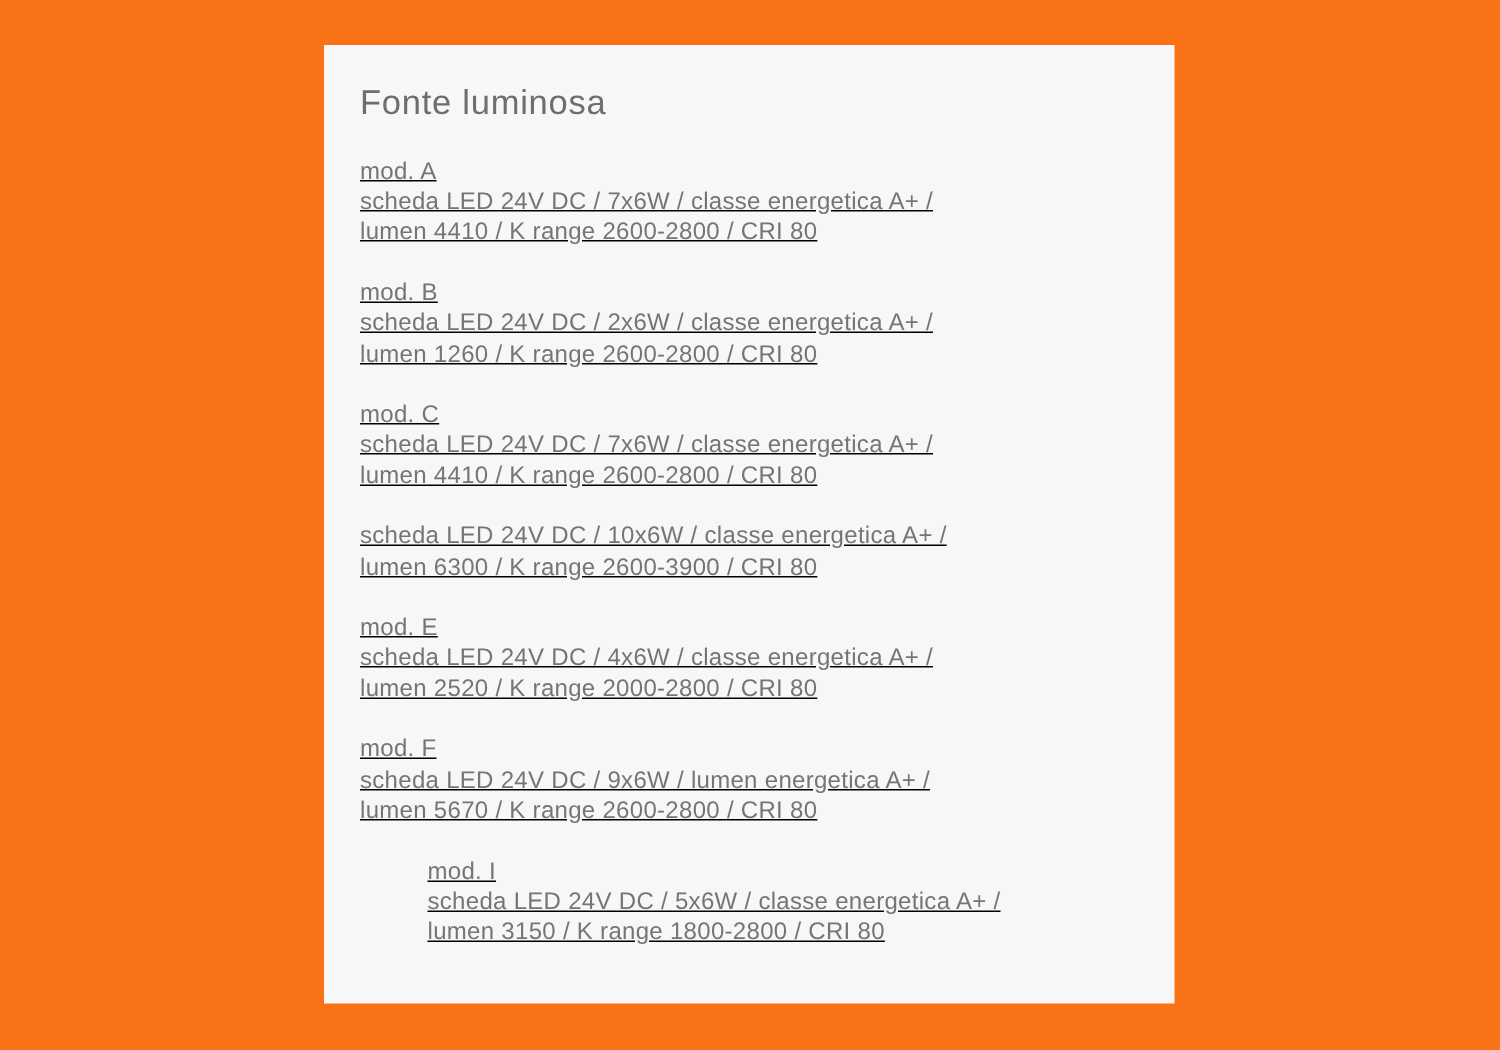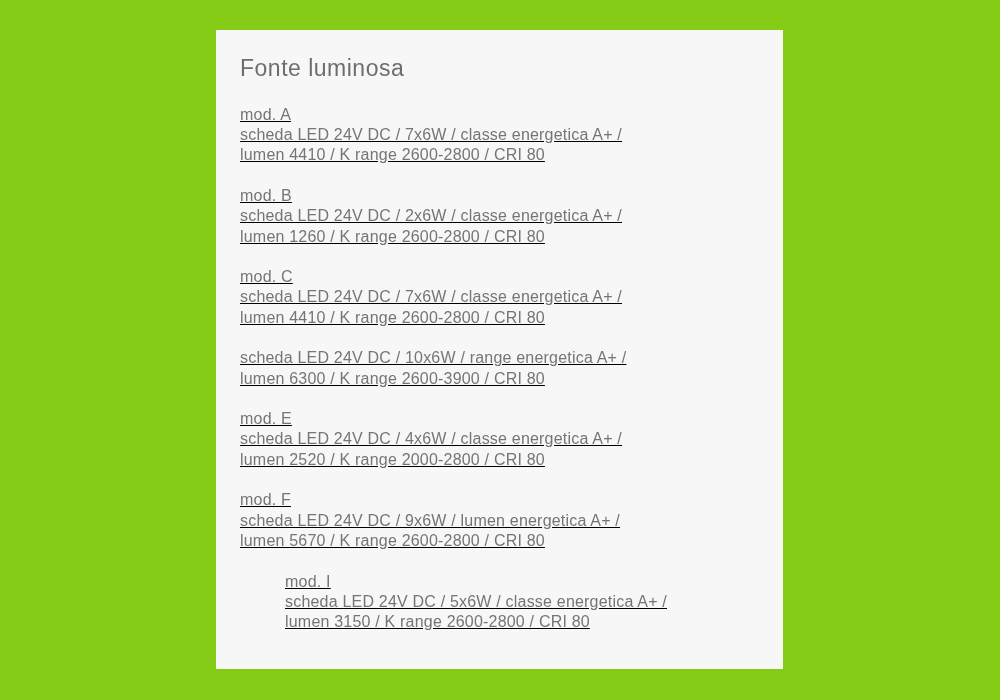--- a/index.html
+++ b/index.html
@@ -7,21 +7,21 @@
     width: 1000px;
     height: 700px;
     background: #ffffff;
     font-family: "Liberation Sans", "DejaVu Sans", sans-serif;
     overflow: hidden;
   }
   .page {
     position: relative;
     width: 1000px;
     height: 700px;
-    background: #84cc16;
+    background: #f97316;
   }
   .panel {
     position: absolute;
     left: 216px;
     top: 30px;
     width: 567px;
     height: 639px;
     background: #f7f7f7;
     padding: 25px 24px 24px 24px;
   }
@@ -69,35 +69,35 @@
       <div class="model-spec-line">lumen 1260 / K range 2600-2800 / CRI 80</div>
     </div>
 
     <div class="model-block">
       <div class="model-name">mod. C</div>
       <div class="model-spec-line">scheda LED 24V DC / 7x6W / classe energetica A+ /</div>
       <div class="model-spec-line">lumen 4410 / K range 2600-2800 / CRI 80</div>
     </div>
 
     <div class="model-block">
-      <div class="model-spec-line">scheda LED 24V DC / 10x6W / range energetica A+ /</div>
+      <div class="model-spec-line">scheda LED 24V DC / 10x6W / classe energetica A+ /</div>
       <div class="model-spec-line">lumen 6300 / K range 2600-3900 / CRI 80</div>
     </div>
 
     <div class="model-block">
       <div class="model-name">mod. E</div>
       <div class="model-spec-line">scheda LED 24V DC / 4x6W / classe energetica A+ /</div>
       <div class="model-spec-line">lumen 2520 / K range 2000-2800 / CRI 80</div>
     </div>
 
     <div class="model-block">
       <div class="model-name">mod. F</div>
       <div class="model-spec-line">scheda LED 24V DC / 9x6W / lumen energetica A+ /</div>
       <div class="model-spec-line">lumen 5670 / K range 2600-2800 / CRI 80</div>
     </div>
 
     <div class="model-block">
       <div class="model-name">mod. I</div>
       <div class="model-spec-line">scheda LED 24V DC / 5x6W / classe energetica A+ /</div>
-      <div class="model-spec-line">lumen 3150 / K range 2600-2800 / CRI 80</div>
+      <div class="model-spec-line">lumen 3150 / K range 1800-2800 / CRI 80</div>
     </div>
   </div>
 </div>
 
 </body></html>

